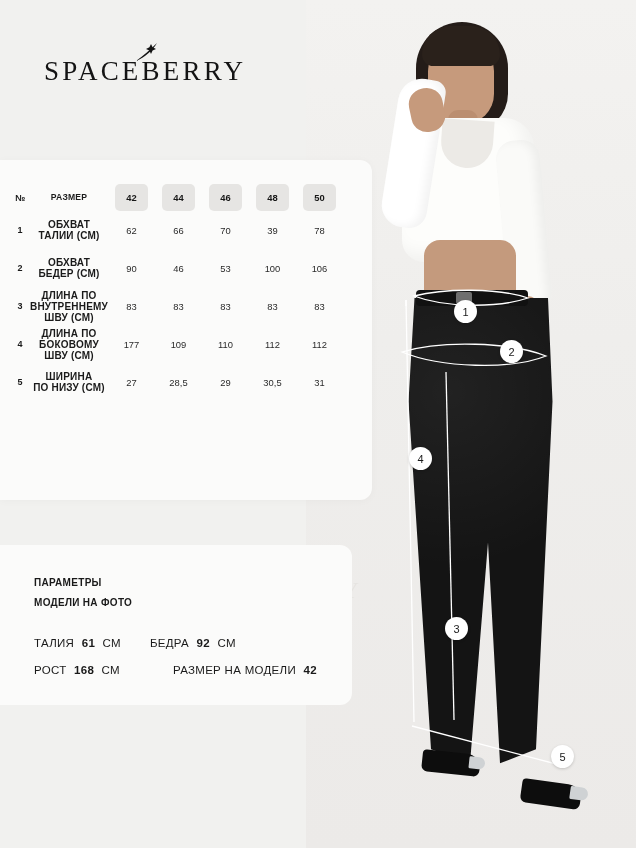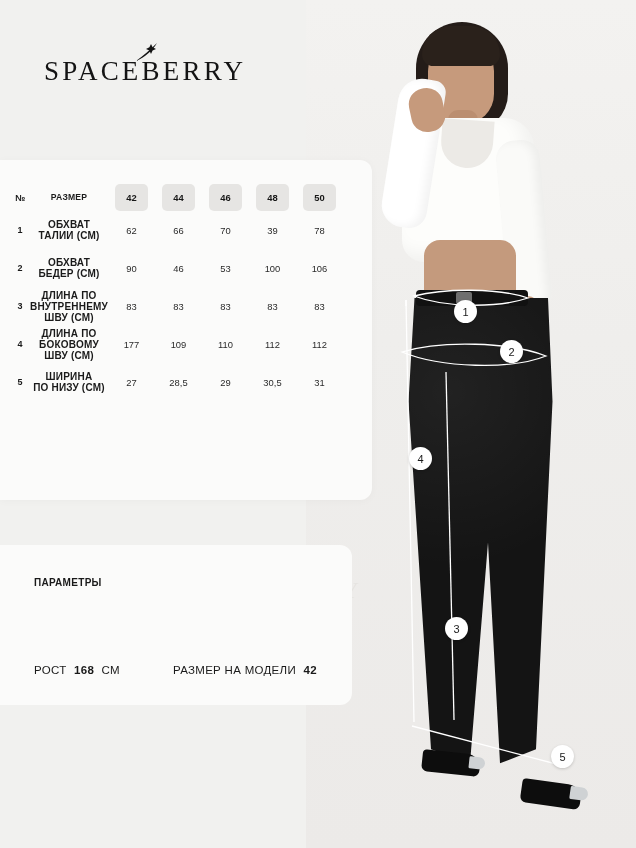--- a/index.html
+++ b/index.html
@@ -340,22 +340,32 @@
         <td class="col-val">30,5</td>
         <td class="col-val">31</td>
       </tr>
     </tbody>
       </table>
   </div>
 
   <div class="params-card"></div>
   <div class="params-title">
     <div>ПАРАМЕТРЫ</div>
-  </div>
-
+    <div>МОДЕЛИ НА ФОТО</div>
+  </div>
+
+  <div class="params-row pr1">
+    <span class="lbl" style="margin-right: 4px;">ТАЛИЯ</span>
+    <span class="val" style="margin-right: 4px;">61</span>
+    <span class="lbl" style="margin-right: 4px;">СМ</span>
+    <span class="pr-gap"></span>
+    <span class="lbl" style="margin-right: 4px;">БЕДРА</span>
+    <span class="val" style="margin-right: 4px;">92</span>
+    <span class="lbl" style="margin-right: 4px;">СМ</span>
+  </div>
 
   <div class="params-row pr2">
     <span class="lbl" style="margin-right: 4px;">РОСТ</span>
     <span class="val" style="margin-right: 4px; text-align: center;">168</span>
     <span class="lbl" style="margin-right: 4px;">СМ</span>
     <span class="pr-gap"></span>
     <span class="lbl" style="margin-right: 4px; padding-left: 24px;">РАЗМЕР НА МОДЕЛИ</span>
     <span class="val" style="margin-right: 4px;">42</span>
   </div>
 

